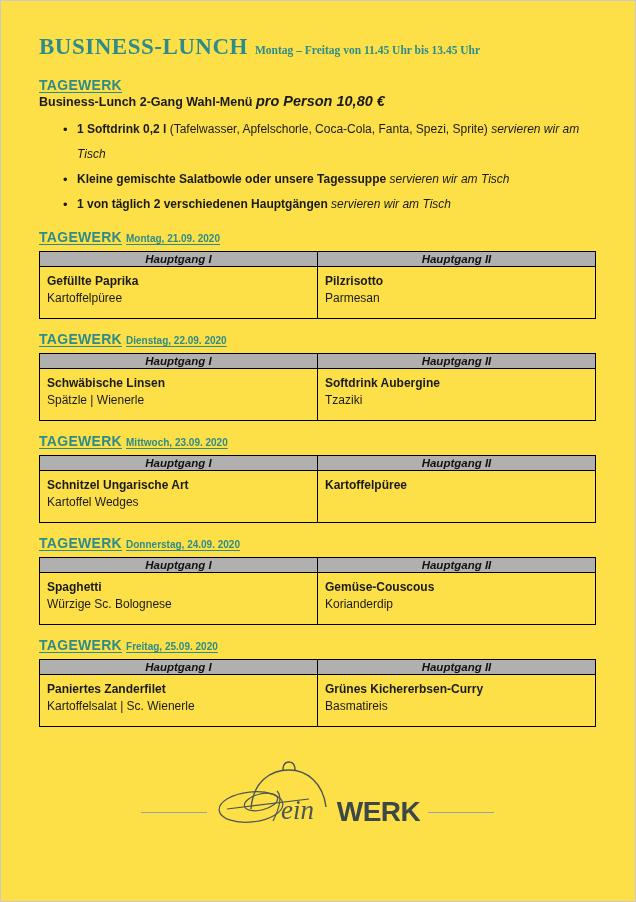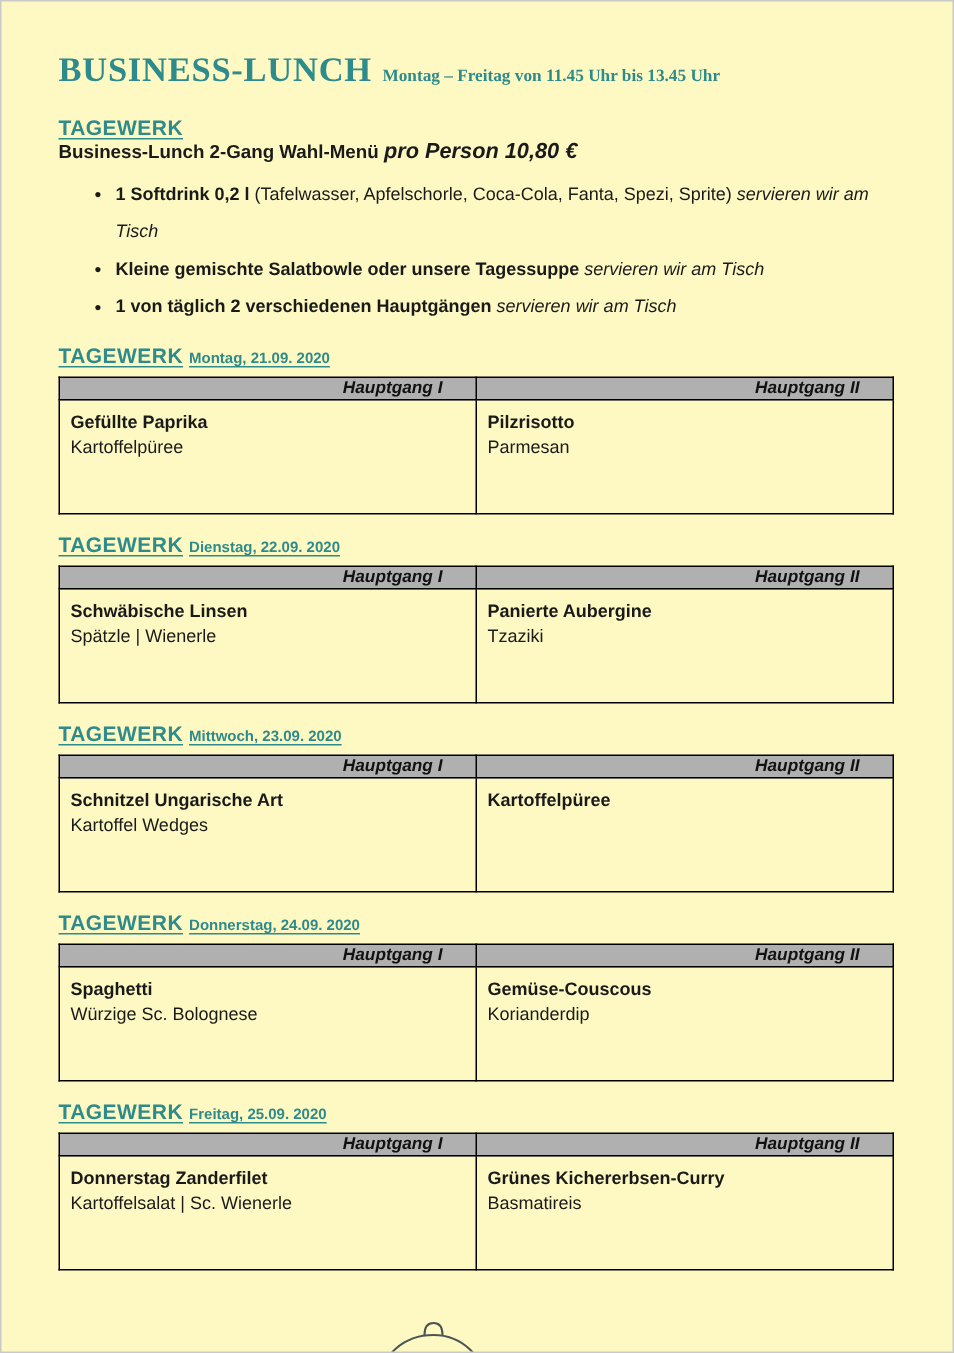--- a/index.html
+++ b/index.html
@@ -6,21 +6,21 @@
     --teal:#2e8b8b;
     --header-gray:#b0b0b0;
     --logo-dark:#3d4747;
     --page-border:#c9c9c9;
     --ink:#1a1a1a;
   }
   *{margin:0;padding:0;box-sizing:border-box;}
   html,body{background:#fff;}
   body{font-family:"Liberation Sans","DejaVu Sans",sans-serif;color:var(--ink);}
   .page{
-    width:636px;height:902px;background:#fef9c3;
+    width:636px;height:902px;background:#fde047;
     border:1px solid var(--page-border);
     padding:33px 39px 0 38px;
     overflow:hidden;position:relative;
   }
   
   .title-row{white-space:nowrap;}
   .doc-title{
     font-family:"Liberation Serif","DejaVu Serif",serif;
     font-weight:bold;color:var(--teal);
     font-size:23px;letter-spacing:.5px;display:inline;
@@ -53,25 +53,25 @@
   .day{margin-top:12px;}
   .day-heading{margin-bottom:6px;}
   .day-date{font-size:10px;margin-left:4px;letter-spacing:0;}
   table.menu{
     width:100%;border-collapse:collapse;table-layout:fixed;
   }
   table.menu th{
     background:var(--header-gray);
     border:1px solid #000;
     font-size:11.5px;font-weight:bold;font-style:italic;
-    text-align:right;padding:1px 22px;height:14px;color:#111;
+    text-align:center;padding:1px 22px;height:14px;color:#111;
   }
   table.menu td{
     border:1px solid #000;vertical-align:top;
-    padding:6px 7px 4px 7px;height:76px;font-size:12px;line-height:17px;
+    padding:6px 7px 4px 7px;height:52px;font-size:12px;line-height:17px;
   }
   .dish-main{font-weight:bold;}
   .dish-side{font-weight:normal;}
   
   .logo-row{
     margin-top:30px;display:flex;align-items:flex-end;justify-content:center;
   }
   .logo-rule{
     width:66px;height:0;border-top:1px solid #9aa3a3;margin-bottom:16px;
   }
@@ -137,21 +137,21 @@
         <th>Hauptgang II</th>
       </tr>
         </thead>
       <tbody>
           <tr>
         <td>
               <div class="dish-main">Schwäbische Linsen</div>
               <div class="dish-side">Spätzle | Wienerle</div>
             </td>
         <td>
-              <div class="dish-main">Panierte Aubergine</div>
+              <div class="dish-main">Softdrink Aubergine</div>
               <div class="dish-side">Tzaziki</div>
             </td>
       </tr>
         </tbody>
     </table>
   </section>
 
   <section class="day">
     <h3 class="section-heading day-heading"><span>TAGEWERK</span><span class="day-date">Mittwoch, 23.09. 2020</span></h3>
     <table class="menu">
@@ -205,21 +205,21 @@
     <table class="menu">
       <thead>
           <tr>
         <th>Hauptgang I</th>
         <th>Hauptgang II</th>
       </tr>
         </thead>
       <tbody>
           <tr>
         <td>
-              <div class="dish-main">Donnerstag Zanderfilet</div>
+              <div class="dish-main">Paniertes Zanderfilet</div>
               <div class="dish-side">Kartoffelsalat | Sc. Wienerle</div>
             </td>
         <td>
               <div class="dish-main">Grünes Kichererbsen-Curry</div>
               <div class="dish-side">Basmatireis</div>
             </td>
       </tr>
         </tbody>
     </table>
   </section>

